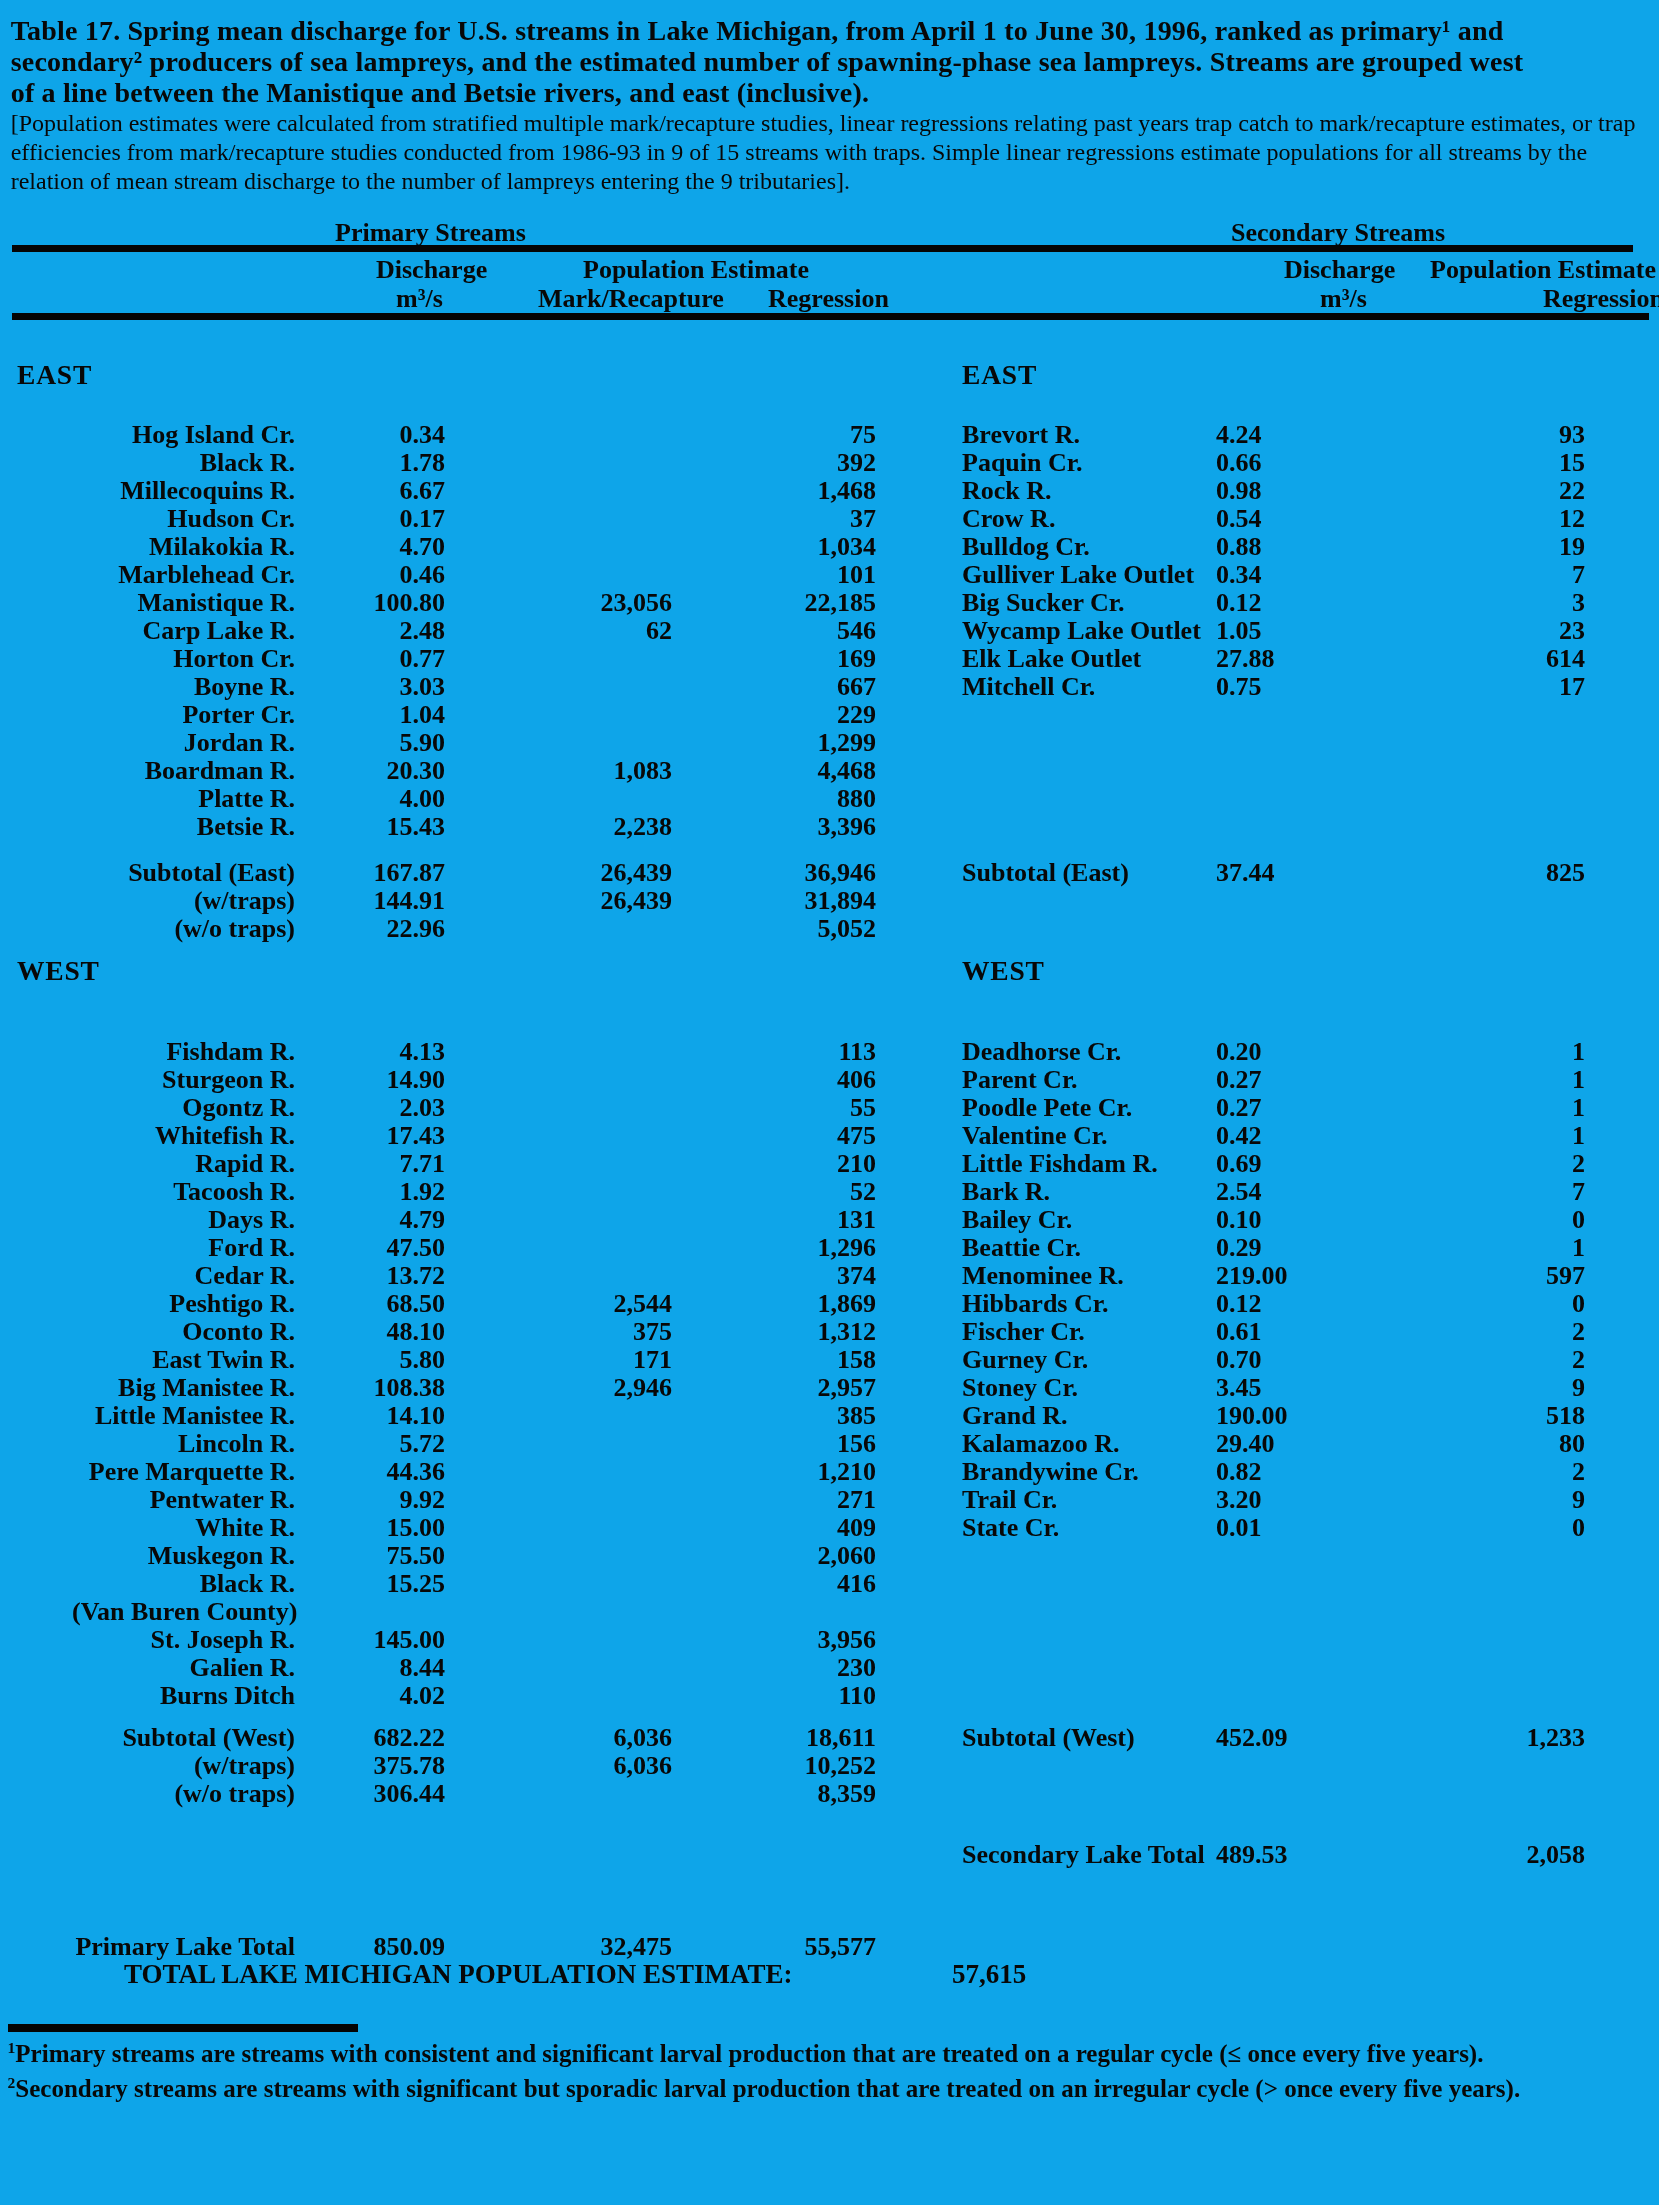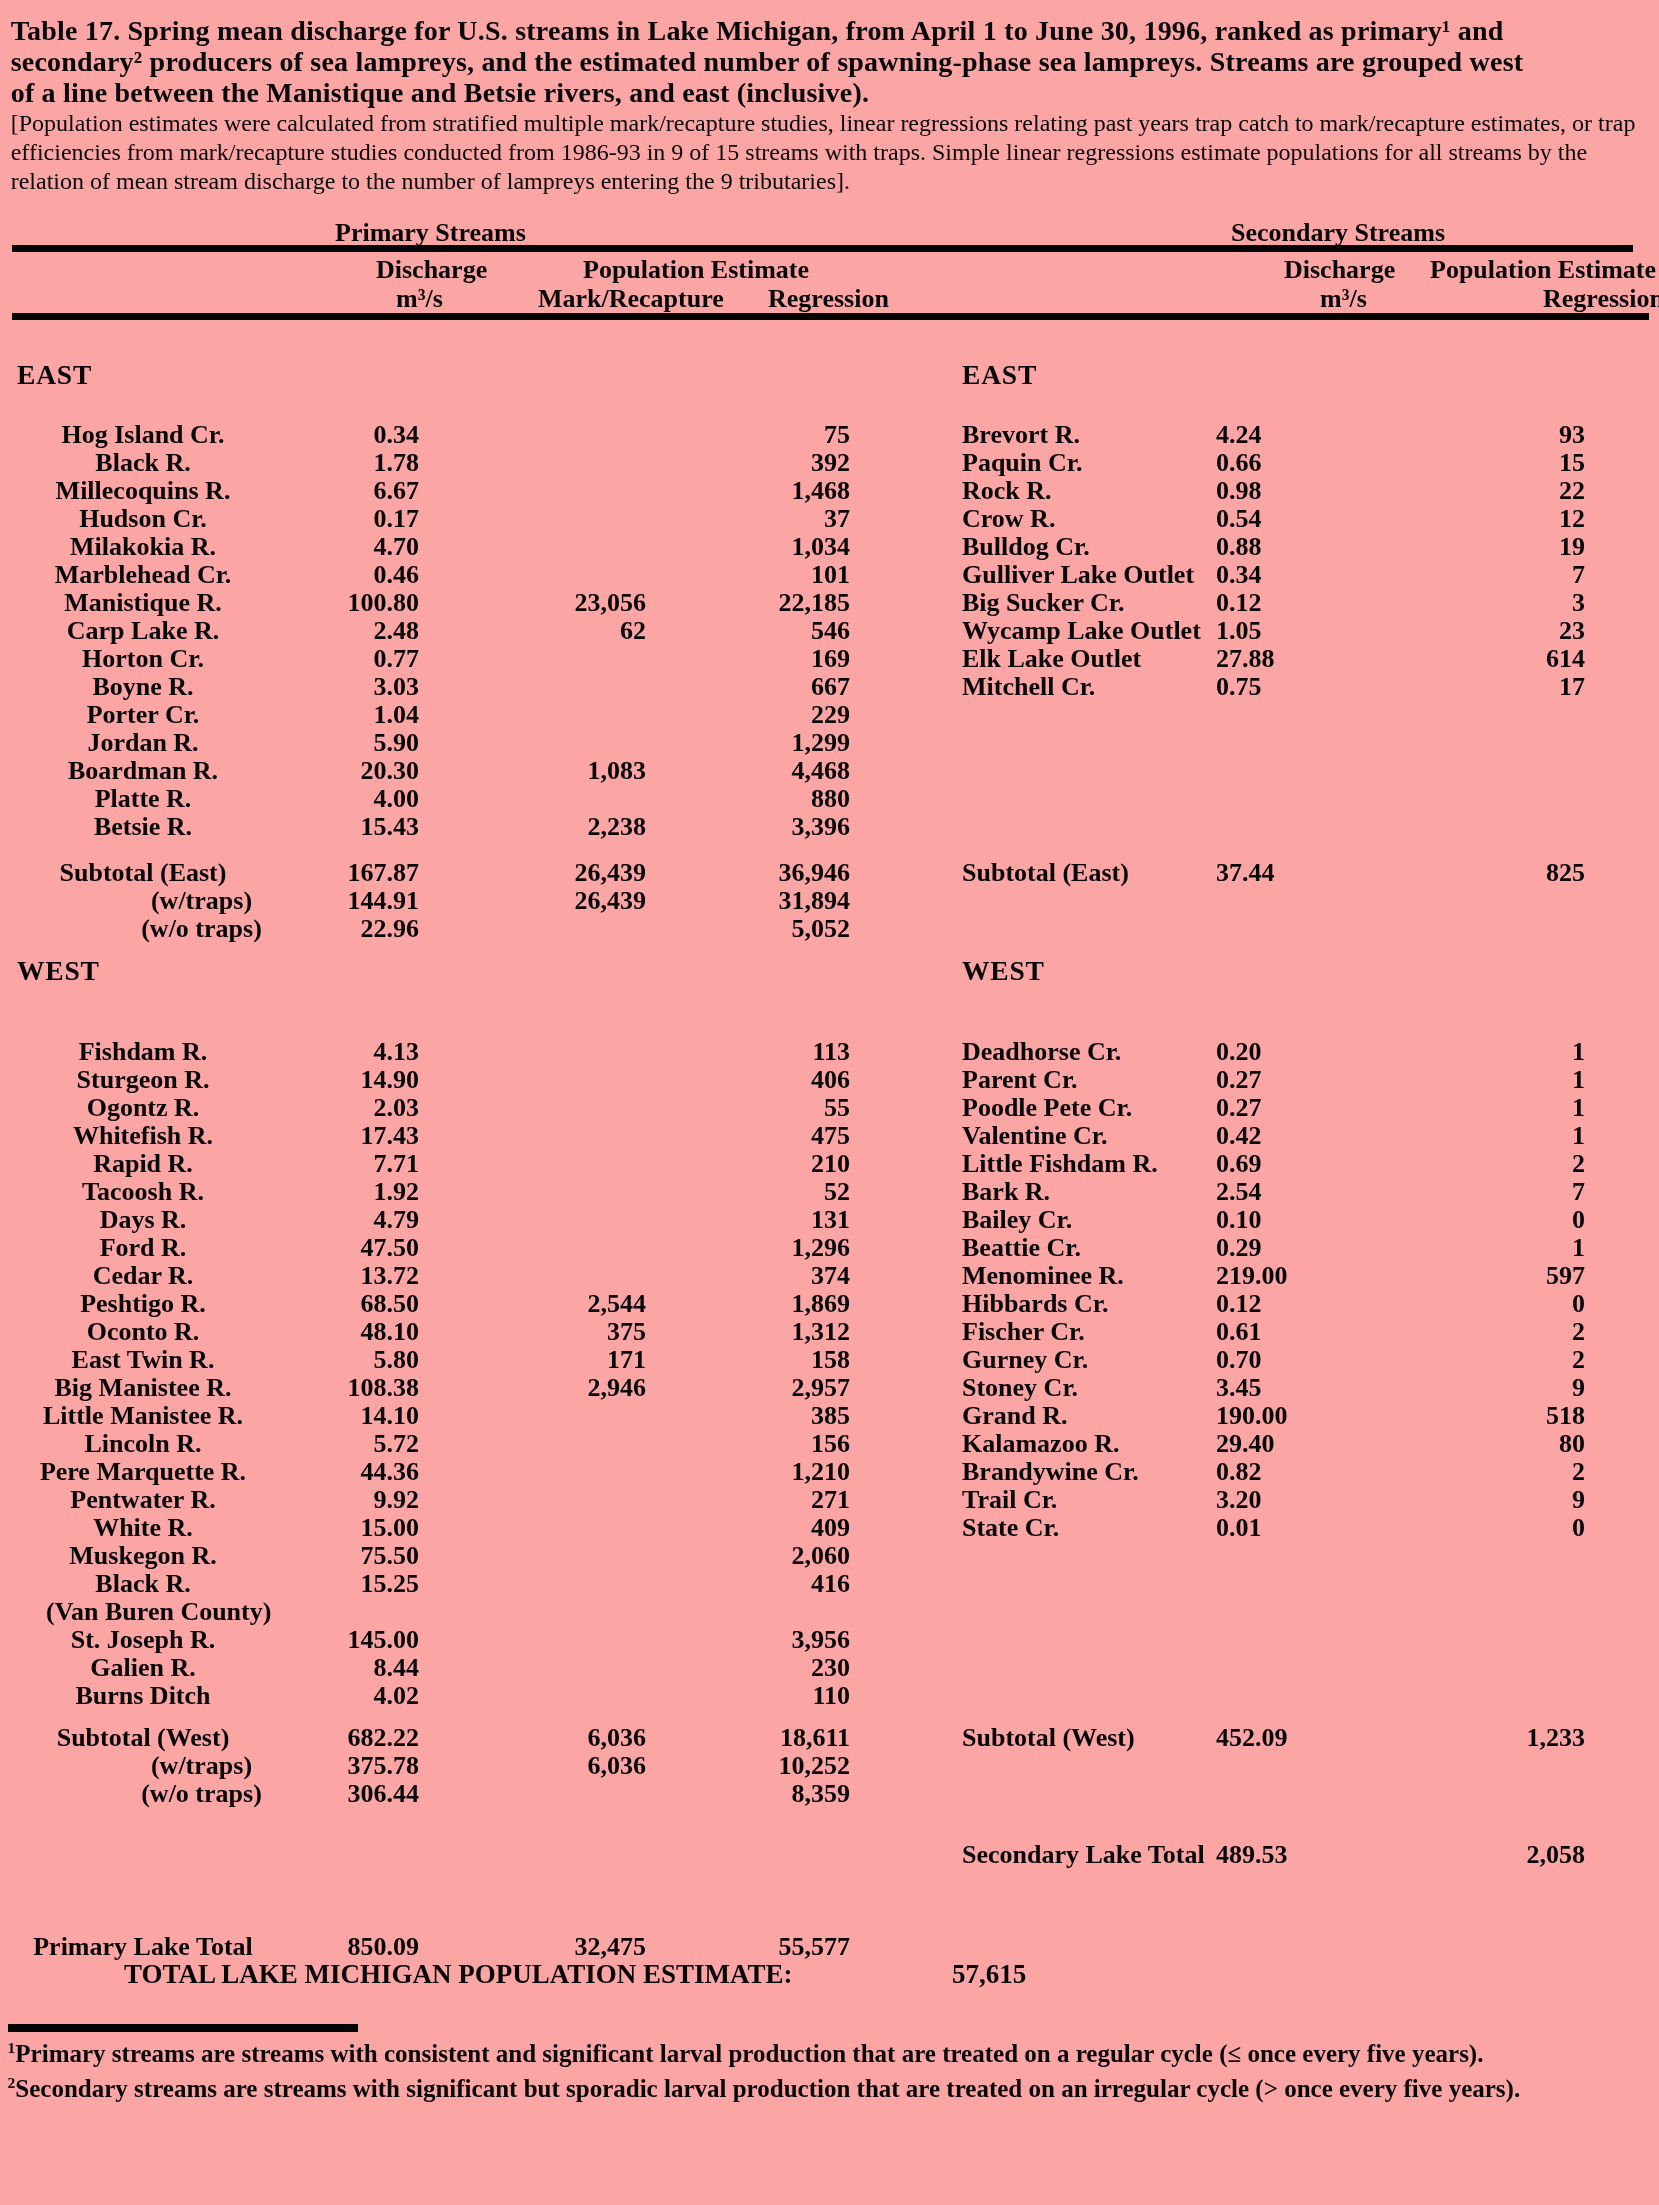--- a/index.html
+++ b/index.html
@@ -1,19 +1,19 @@
 <!DOCTYPE html>
 <html style="font-size:12.2px"><head>
 <meta charset="utf-8">
 <style>
   html,body{margin:0;padding:0;background:#e8e8e8;}
   .page{
     position:relative;
     width:1659px;height:2205px;
-    background:#fca5a5;
+    background:#0ea5e9;
     color:#080808;
     font-family:"Liberation Serif","DejaVu Serif",serif;
     font-weight:700;
     overflow:hidden;
   }
   .abs{position:absolute;}
   .title{
     left:10.7px;top:15.3px;width:1540px;
     font-size:28px;line-height:31px;
     letter-spacing:0.2px;
@@ -24,21 +24,21 @@
     font-weight:400;
   }
   .grp-label{font-size:26px;line-height:26px;white-space:nowrap;}
   .col-head{font-size:26px;line-height:26px;white-space:nowrap;margin-left:40px;}
   .rule{background:#050505;}
   .sect-label{font-size:27.5px;line-height:27.5px;letter-spacing:0.8px;}
   .stack{font-size:26px;line-height:28px;white-space:nowrap;}
   .line{display:block;height:28px;}
   .c{display:inline-block;vertical-align:top;box-sizing:border-box;}
   
-  .p.c-name{width:252px;text-align:center;}
+  .p.c-name{width:252px;text-align:right;margin-left:26px;}
   .p.c-d{width:150px;text-align:right;}
   .p.c-m{width:227px;text-align:right;}
   .p.c-r{width:204px;text-align:right;}
   
   .s.c-name{width:254px;text-align:left;}
   .s.c-d{width:153px;text-align:left;}
   .s.c-r{width:216px;text-align:right;}
   .ind-traps{padding-left:117px;}
   .ind-cont{padding-left:29px;}
   .grand{font-size:27px;line-height:27.5px;white-space:nowrap;}

